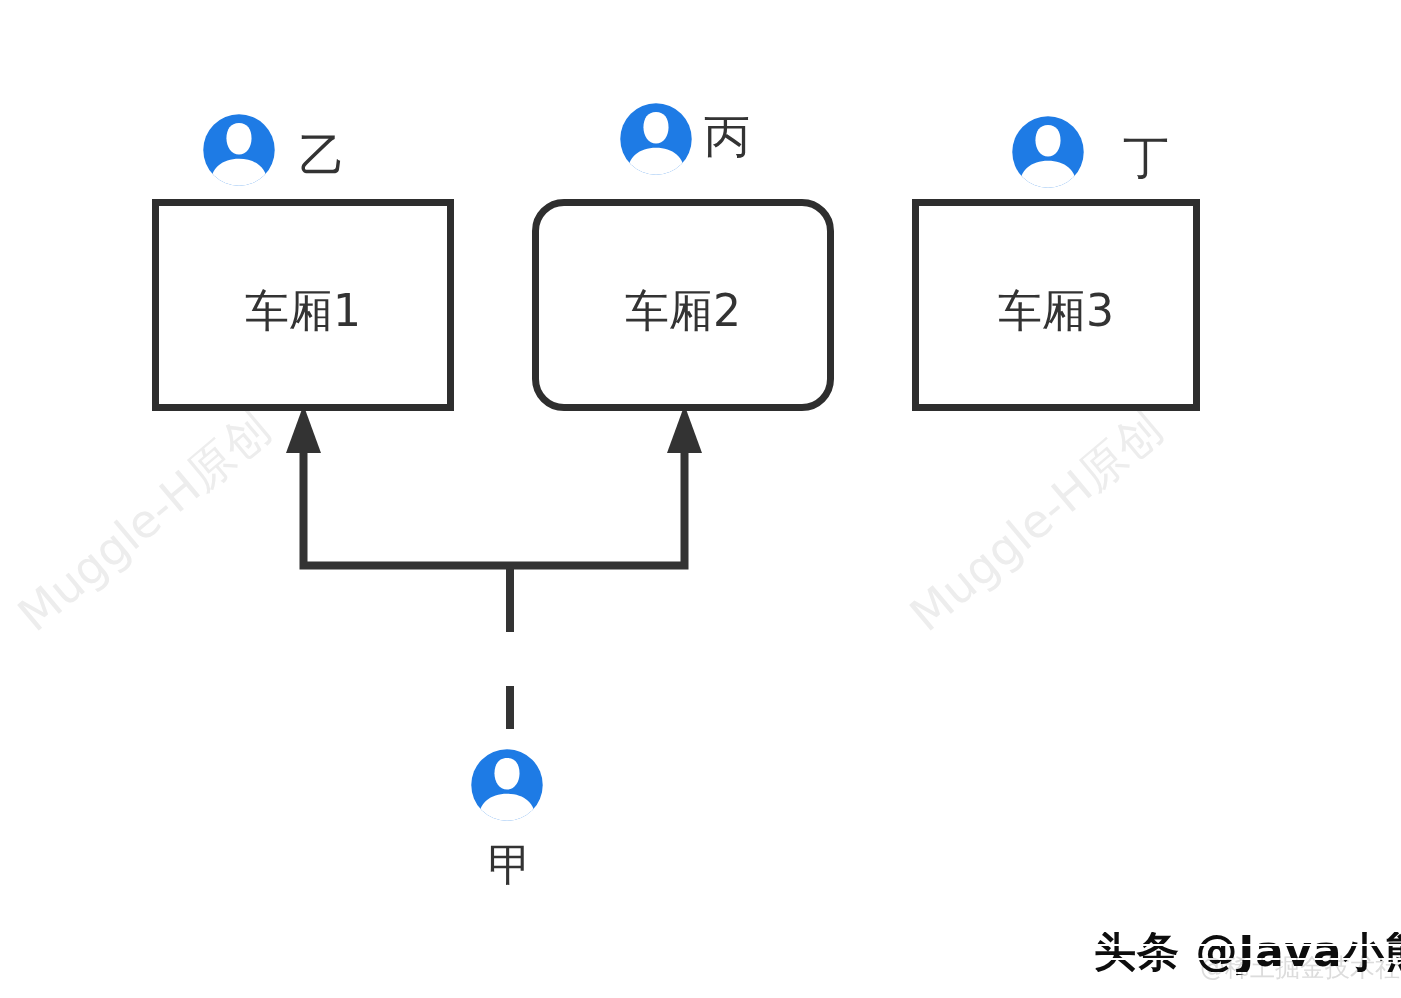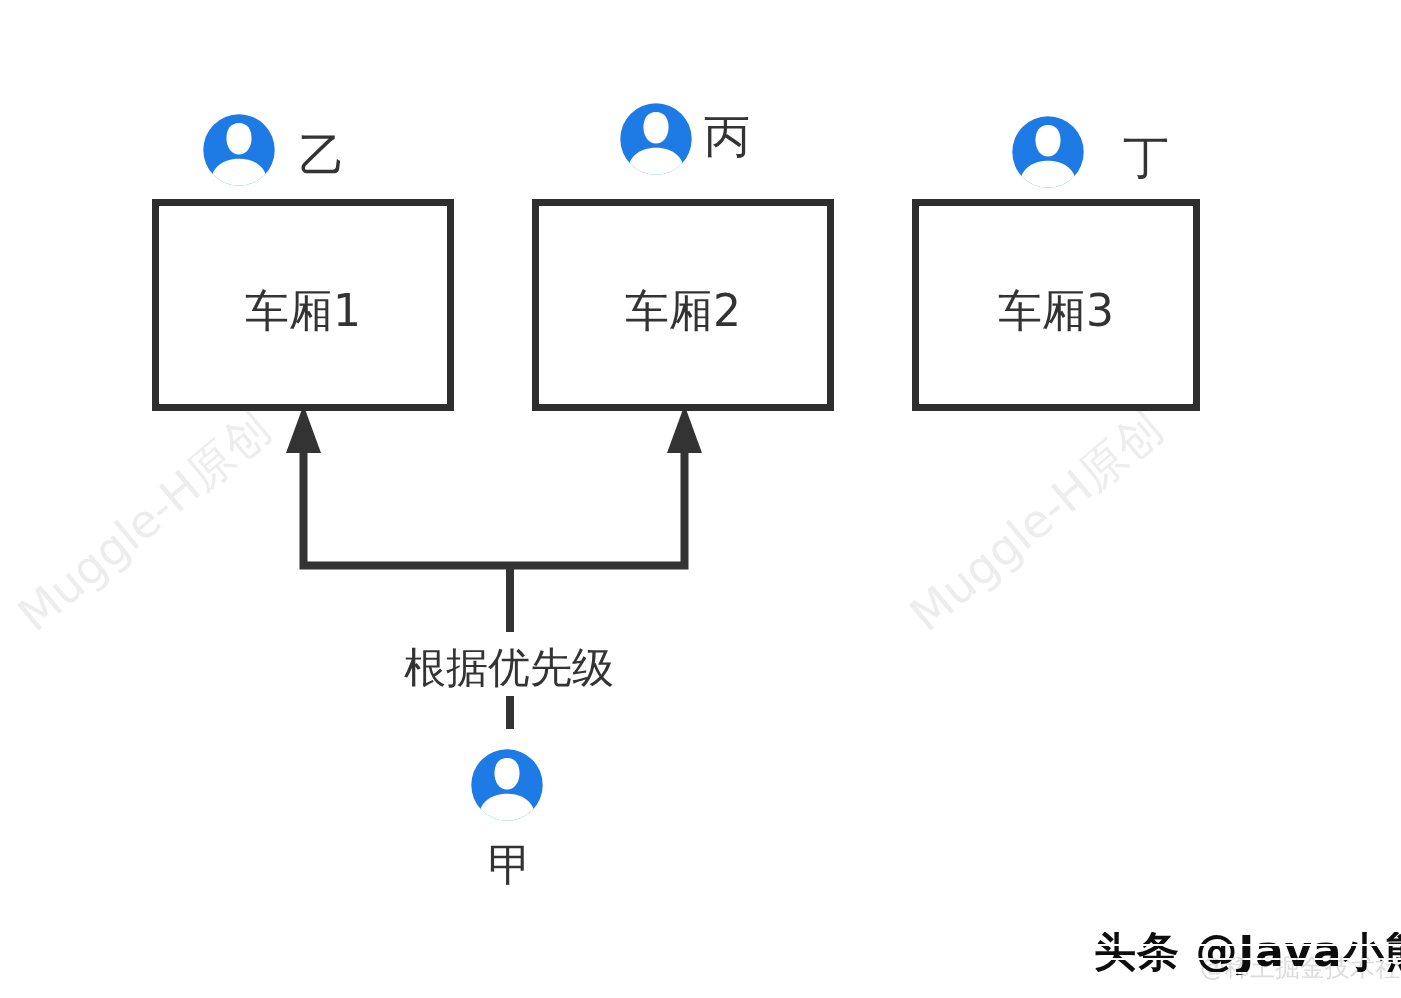--- a/index.html
+++ b/index.html
@@ -45,21 +45,21 @@
     height: 212px;
     box-sizing: border-box;
     border: 7px solid #2e2e2e;
     background: #ffffff;
     display: flex;
     align-items: center;
     justify-content: center;
     z-index: 2;
   }
   .car-box-1 { left: 152px; }
-  .car-box-2 { left: 532px; }
+  .car-box-2 { left: 532px; border-radius: 32px; }
   .car-box-3 { left: 912px; width: 288px; }
   .car-label {
     font-size: 44px;
     color: #333333;
     margin-top: 12px;
   }
 
   
   .avatar {
     position: absolute;
@@ -181,18 +181,17 @@
     </svg>
   <svg class="avatar avatar-jia" viewBox="0 0 100 100">
       <use href="#avatar-sym"></use>
     </svg>
 
   <div class="person-label label-yi">乙</div>
   <div class="person-label label-bing">丙</div>
   <div class="person-label label-ding">丁</div>
   <div class="person-label label-jia">甲</div>
 
-  <div class="arrow-caption">根据优先级</div>
 
   <div class="byline-faint">@稀土掘金技术社区</div>
   <div class="byline-main">头条 @Java小熊</div>
 
 </div>
 
 </body></html>

